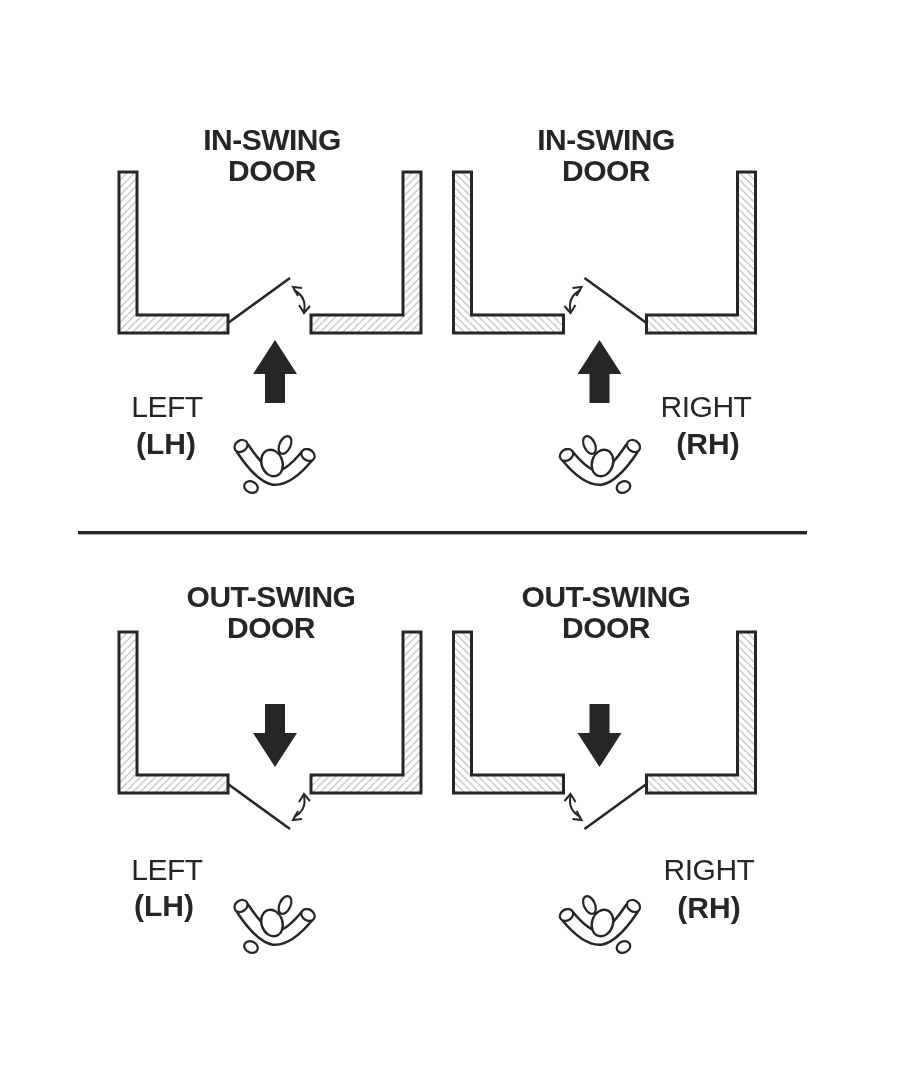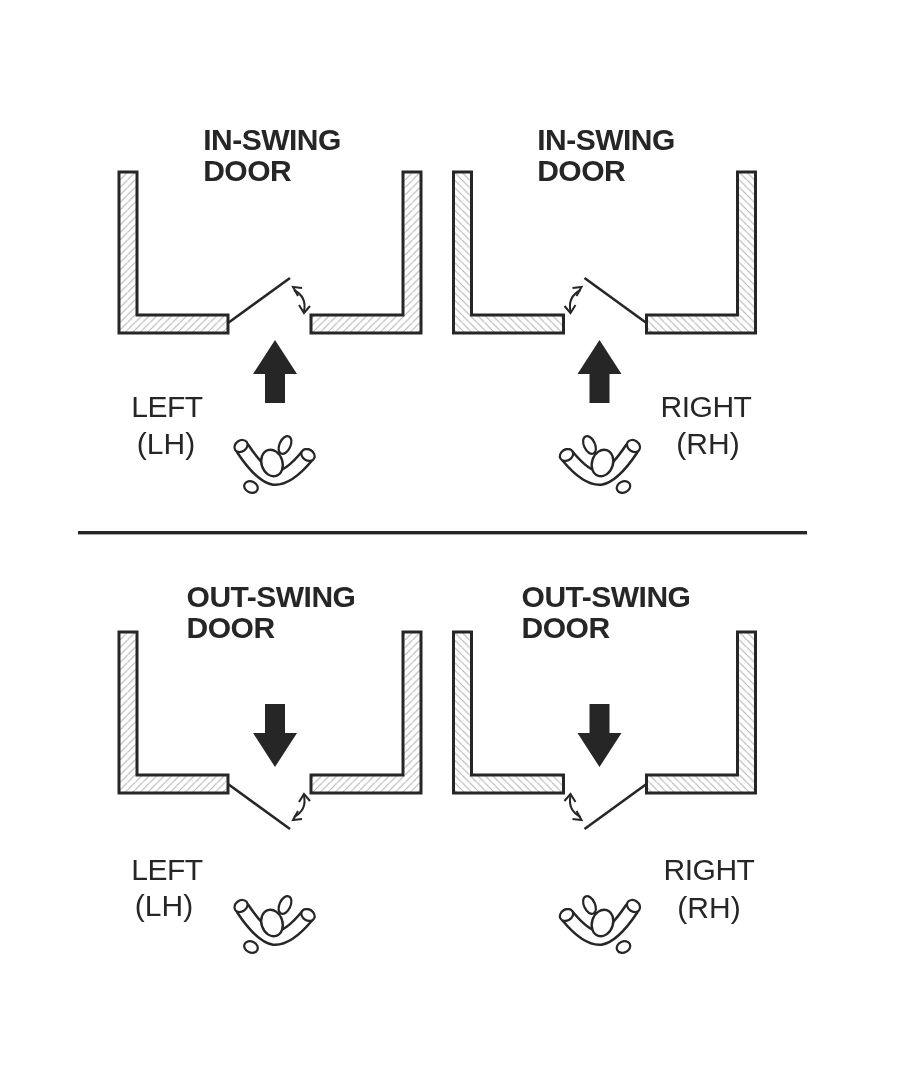--- a/index.html
+++ b/index.html
@@ -2,30 +2,30 @@
 <html><head>
 <meta charset="utf-8">
 <style>
   html,body{margin:0;padding:0;background:#ffffff;}
   .canvas{
     position:relative;width:901px;height:1085px;background:#ffffff;
     font-family:"Liberation Sans",sans-serif;color:#262626;overflow:hidden;
   }
   .diagram-svg{position:absolute;left:0;top:0;}
   .title{
-    position:absolute;transform:translateX(-50%);text-align:left;
+    position:absolute;transform:translateX(-50%);text-align:center;
     font-weight:bold;font-size:30px;line-height:31px;letter-spacing:-0.5px;white-space:nowrap;
   }
   .hand{
     position:absolute;transform:translateX(-50%);
     font-weight:normal;font-size:30px;line-height:30px;letter-spacing:-0.5px;white-space:nowrap;
   }
   .abbr{
     position:absolute;transform:translateX(-50%);
-    font-weight:normal;font-size:30px;line-height:34px;white-space:nowrap;
+    font-weight:bold;font-size:30px;line-height:34px;white-space:nowrap;
   }
 </style>
 </head>
 <body>
 
 <div class="canvas">
 
   <svg class="diagram-svg" width="901" height="1085" viewBox="0 0 901 1085">
     <defs>
       <pattern id="hatch" patternUnits="userSpaceOnUse" width="7.5" height="7.5">

